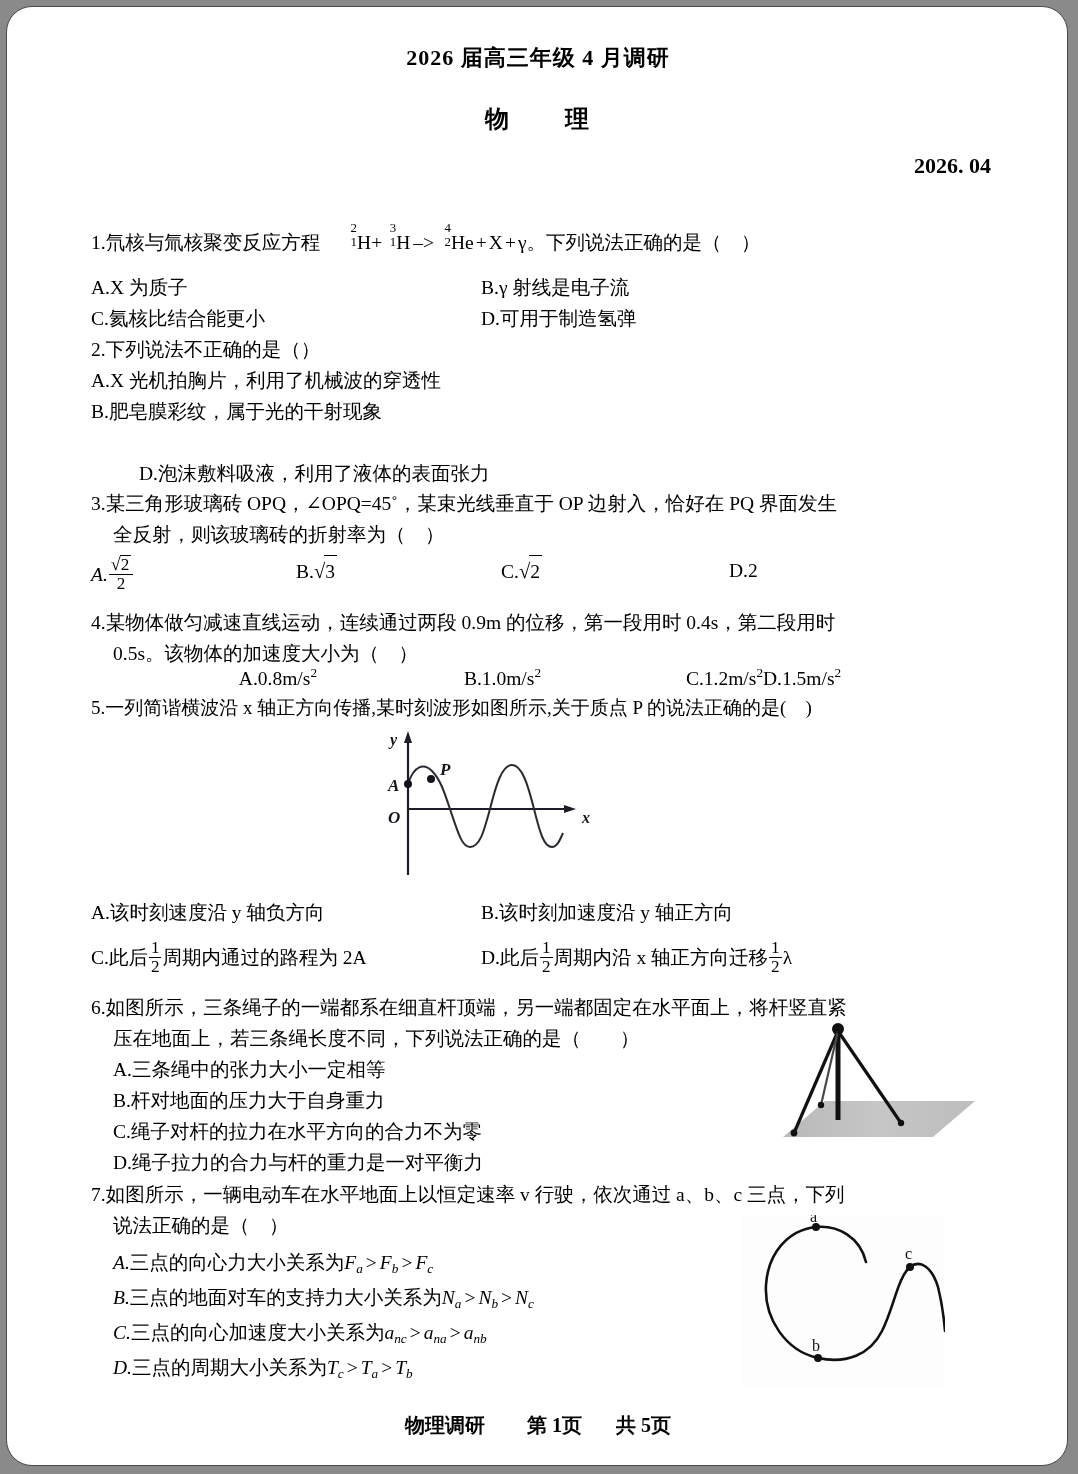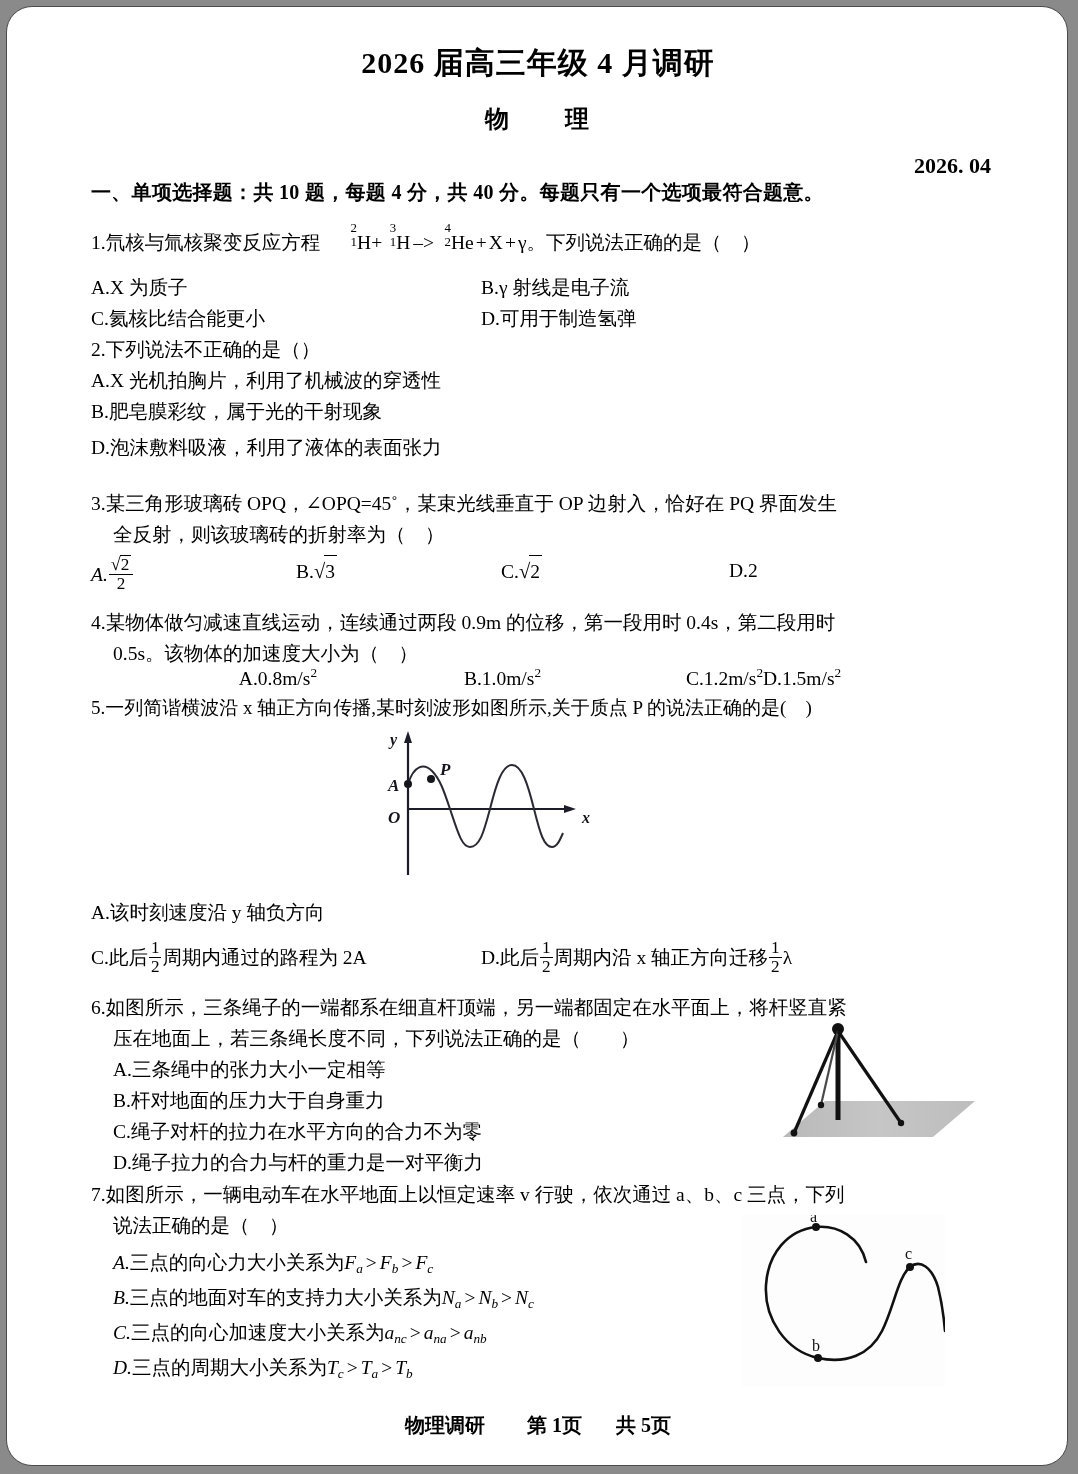--- a/index.html
+++ b/index.html
@@ -31,21 +31,21 @@
     width: 1062px;
     height: 1460px;
   }
 
   
   .doc-title {
     position: absolute;
     top: 36px;
     left: 0; right: 0;
     text-align: center;
-    font-size: 30px;
+    font-size: 22px;
     font-weight: bold;
     letter-spacing: 1px;
   }
   .subject-title {
     position: absolute;
     top: 96px;
     left: 0; right: 0;
     text-align: center;
     font-size: 24px;
     font-weight: bold;
@@ -175,42 +175,41 @@
 <div class="inner">
 
   <div class="doc-title">2026 届高三年级 4 月调研</div>
 
   <div class="subject-title">
     <span>物</span><span class="gap"></span><span>理</span>
   </div>
 
   <div class="exam-date">2026. 04</div>
 
-  <div class="section-head">一、单项选择题：共 10 题，每题 4 分，共 40 分。每题只有一个选项最符合题意。</div>
 
   <div class="q" style="top:220px;">
     <span>1.</span><span>氘核与氚核聚变反应方程</span>
     <span style="display:inline-block;width:18px;"></span><span><span class="nuc"><span class="a">2</span><span class="z">1</span></span><span>H</span><span>+</span><span class="nuc"><span class="a">3</span><span class="z">1</span></span><span>H</span><span style="padding:0 3px;">–&gt;</span><span class="nuc"><span class="a">4</span><span class="z">2</span></span><span>He</span><span style="padding:0 2px;">+</span><span>X</span><span style="padding:0 2px;">+</span><span>γ</span></span><span>。下列说法正确的是（　）</span>
   </div>
 
   <div class="opt-row" style="top:265px;">
     <span style="width:390px;">A.X 为质子</span>
     <span>B.γ 射线是电子流</span>
   </div>
   <div class="opt-row" style="top:296px;">
     <span style="width:390px;">C.氦核比结合能更小</span>
     <span>D.可用于制造氢弹</span>
   </div>
 
   <div class="q" style="top:327px;">
     <span>2.</span><span>下列说法不正确的是（）</span>
   </div>
   <div class="q" style="top:358px;">A.X 光机拍胸片，利用了机械波的穿透性</div>
   <div class="q" style="top:389px;">B.肥皂膜彩纹，属于光的干射现象</div>
-  <div class="q" style="top:425px;">D.泡沫敷料吸液，利用了液体的表面张力</div>
+  <div class="q" style="top:451px;margin-left:48px;">D.泡沫敷料吸液，利用了液体的表面张力</div>
 
   <div class="q" style="top:481px;">
     <span>3.</span><span>某三角形玻璃砖 OPQ，∠OPQ=45˚，某束光线垂直于 OP 边射入，恰好在 PQ 界面发生</span>
   </div>
   <div class="q" style="top:512px;">
     <span class="indent">全反射，则该玻璃砖的折射率为（　）</span>
   </div>
   <div class="opt-row" style="top:548px;">
     <span style="width:205px;">
       <span class="ital">A.</span><span class="frac"><span class="num"><span class="radsign">√</span><span class="sqrt">2</span></span><span class="den">2</span></span>
@@ -260,20 +259,21 @@
       <text x="26" y="66" font-family="Liberation Serif, serif" font-size="17" font-weight="bold" font-style="italic" fill="#15151c">A</text>
       <text x="78" y="50" font-family="Liberation Serif, serif" font-size="17" font-weight="bold" font-style="italic" fill="#15151c">P</text>
       <text x="26" y="98" font-family="Liberation Serif, serif" font-size="17" font-weight="bold" font-style="italic" fill="#15151c">O</text>
       <text x="28" y="20" font-family="Liberation Serif, serif" font-size="16" font-weight="bold" font-style="italic" fill="#15151c">y</text>
       <text x="220" y="98" font-family="Liberation Serif, serif" font-size="16" font-weight="bold" font-style="italic" fill="#15151c">x</text>
     </svg>
   </div>
 
   <div class="opt-row" style="top:890px;">
     <span style="width:390px;">A.该时刻速度沿 y 轴负方向</span>
+    <span>B.该时刻加速度沿 y 轴正方向</span>
   </div>
   <div class="opt-row" style="top:932px;">
     <span style="width:390px;">
       <span>C.此后</span><span class="frac"><span class="num">1</span><span class="den">2</span></span><span>周期内通过的路程为 2A</span>
     </span>
     <span>
       <span>D.此后</span><span class="frac"><span class="num">1</span><span class="den">2</span></span><span>周期内沿 x 轴正方向迁移</span><span class="frac"><span class="num">1</span><span class="den">2</span></span><span>λ</span>
     </span>
   </div>
 

